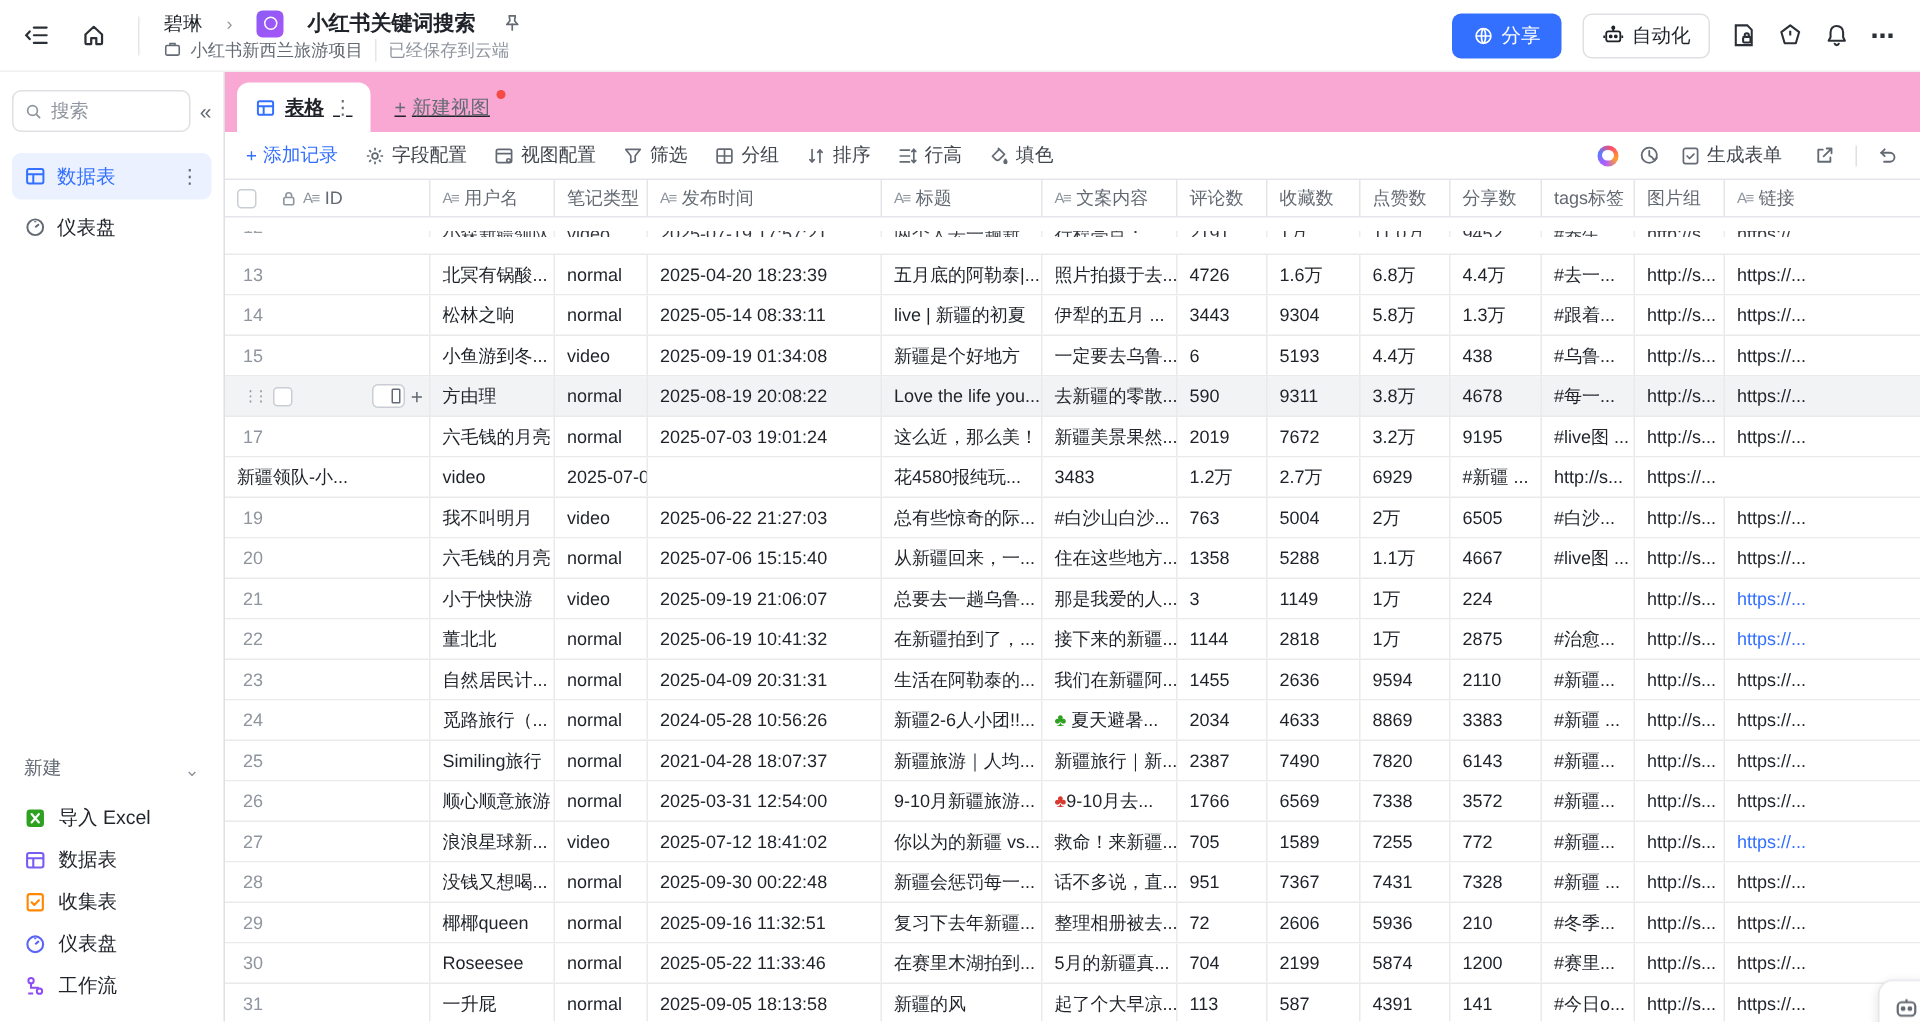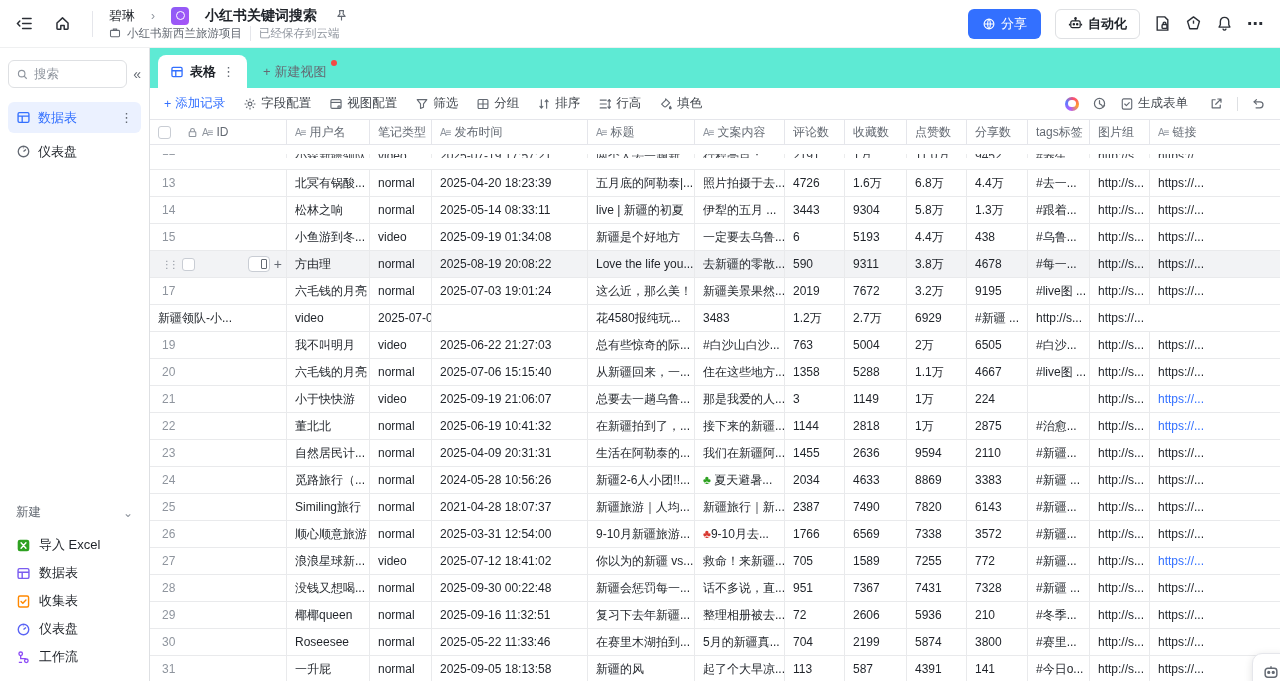--- a/index.html
+++ b/index.html
@@ -22,21 +22,21 @@
     background:linear-gradient(135deg,#8b5cf6,#a855f7); display:flex; align-items:center; justify-content:center; }
   .base-icon span { width:9px; height:9px; border:1.6px solid #fff; border-radius:50%; display:block; }
   .doc-title { font-size:14px; font-weight:bold; color:#1f2329; }
   .pin { color:#646a73; margin-left:2px; }
   .crumb-line2 { display:flex; align-items:center; gap:6px; font-size:11.5px; color:#646a73; }
   .save-status { color:#8f959e; border-left:1px solid #e5e6eb; padding-left:8px; margin-left:2px; }
   .tb-right { margin-left:auto; display:flex; align-items:center; gap:14px; }
   .btn-share { display:flex; align-items:center; gap:5px; background:#3370ff; color:#fff;
     font-size:13px; padding:0 14px; height:30px; border-radius:6px; border:none; cursor:pointer; }
   .btn-auto { display:flex; align-items:center; gap:5px; background:#fff; color:#1f2329;
-    font-size:13px; padding:0 12px; height:30px; border-radius:6px; border:1px solid #dee0e3; cursor:pointer;font-weight:bold; }
+    font-size:13px; padding:0 12px; height:30px; border-radius:6px; border:1px solid #dee0e3; cursor:pointer; }
   .tb-ic { color:#2b2f36; cursor:pointer; display:flex; align-items:center; }
   .ellipsis { font-size:16px; font-weight:bold; letter-spacing:1px; color:#2b2f36; }
 
   
   .app { display:flex; height:633px; }
   .sidebar { width:150px; border-right:1px solid #dee0e3; background:#fff;
     display:flex; flex-direction:column; padding:12px 8px 10px; }
   .search-row { display:flex; align-items:center; gap:6px; margin-bottom:14px; }
   .search-box { flex:1; display:flex; align-items:center; gap:5px; height:28px;
     border:1px solid #dee0e3; border-radius:6px; padding:0 7px; color:#8f959e; }
@@ -50,21 +50,21 @@
   .nav-item .kebab { margin-left:auto; color:#646a73; font-size:13px; }
   .spacer { flex:1; }
   .new-head { display:flex; align-items:center; font-size:12.5px; color:#646a73;
     padding:0 8px; margin-bottom:10px; }
   .new-head .chev { margin-left:auto; color:#8f959e; font-size:12px; }
   .new-item { display:flex; align-items:center; gap:8px; height:28px; padding:0 8px;
     font-size:13px; color:#1f2329; cursor:pointer; border-radius:6px; }
 
   .main { flex:1; display:flex; flex-direction:column; min-width:0; }
   
-  .tabstrip { height:40px; background:#5eead4; display:flex; align-items:flex-end; padding-left:8px; }
+  .tabstrip { height:40px; background:#f9a8d4; display:flex; align-items:flex-end; padding-left:8px;text-decoration:underline; }
   .tab-active { height:33px; background:#fff; border-radius:8px 8px 0 0; display:flex;
     align-items:center; gap:6px; padding:0 12px; font-size:13px; font-weight:bold; color:#1f2329; cursor:pointer; }
   .tab-active .kebab { color:#646a73; font-weight:normal; }
   .new-view { display:flex; align-items:center; gap:4px; font-size:13px; color:#646a73;
     padding:0 16px; height:33px; cursor:pointer; position:relative; }
   .new-view .dot { position:absolute; top:5px; right:6px; width:6px; height:6px;
     border-radius:50%; background:#f54a45; }
 
   
   .toolbar { height:31px; background:#fff; display:flex; align-items:center; padding:0 14px; }
@@ -762,21 +762,21 @@
 
     </div>
     <div class="cell">Roseesee</div>
     <div class="cell">normal</div>
     <div class="cell">2025-05-22 11:33:46</div>
     <div class="cell">在赛里木湖拍到...</div>
     <div class="cell"><span>5月的新疆真...</span></div>
     <div class="cell num">704</div>
     <div class="cell num">2199</div>
     <div class="cell num">5874</div>
-    <div class="cell num">3800</div>
+    <div class="cell num">1200</div>
     <div class="cell">#赛里...</div>
     <div class="cell">http://s...</div>
     <div class="cell cell-link">https://...</div>
   </div>
           <div class="row">
     <div class="cell0">
       <span class="row-num">31</span>
 
     </div>
     <div class="cell">一升屁</div>

